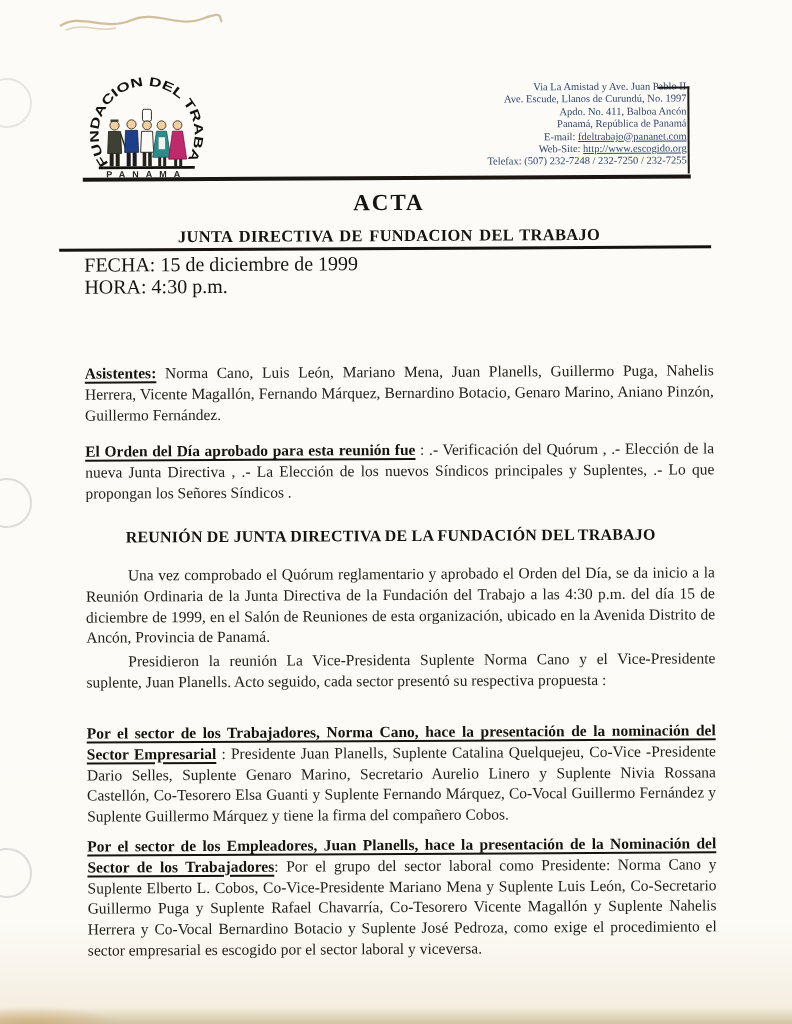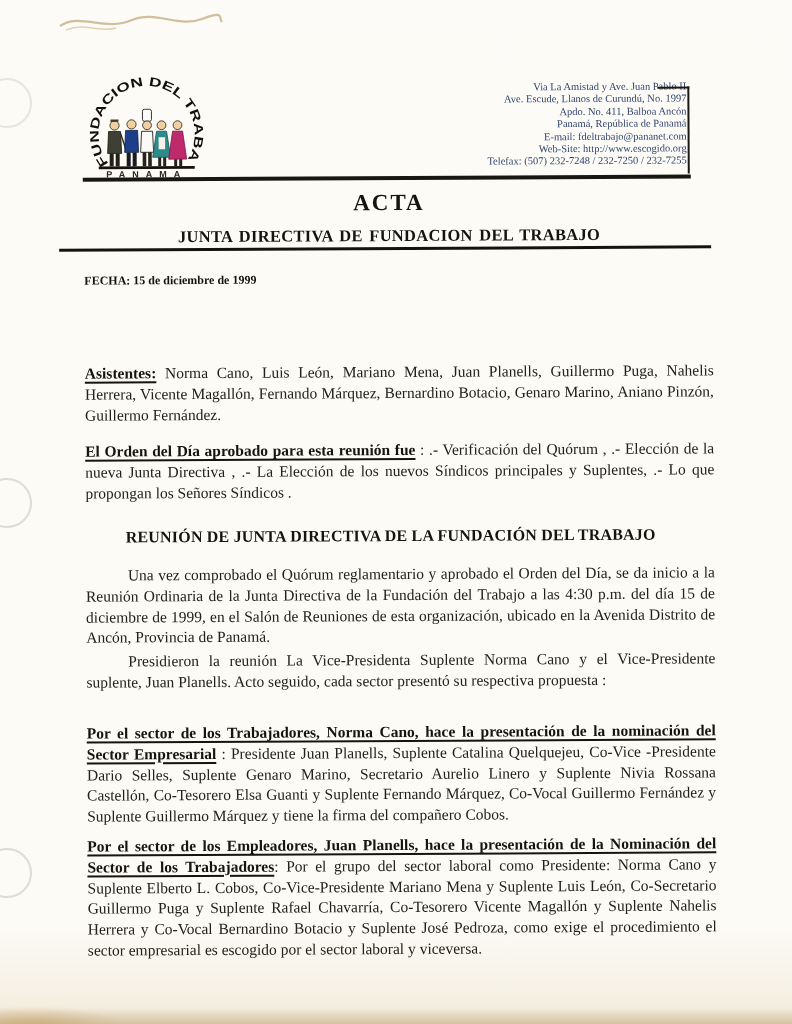--- a/index.html
+++ b/index.html
@@ -19,33 +19,33 @@
   .bottom-shade{position:absolute;left:0;right:0;bottom:0;height:16px;
     background:linear-gradient(to top,rgba(158,130,76,0.35),rgba(158,130,76,0));}
   .corner-smudge{position:absolute;left:0;bottom:0;width:190px;height:34px;
     background:radial-gradient(ellipse 120px 26px at 18% 100%,rgba(196,156,92,0.5),rgba(196,156,92,0) 70%);}
   .pencil{position:absolute;left:52px;top:6px;}
 
   
   .logo{position:absolute;left:86px;top:72px;}
   .addr{position:absolute;left:392px;top:82px;width:296px;text-align:right;
     font-size:10.5px;line-height:12.4px;color:#31446e;}
-  .addr .lnk{text-underline-offset:1px;}
+  .addr .lnk{text-decoration:underline;text-underline-offset:1px;}
   .addr-corner{position:absolute;left:659px;top:88px;width:30px;height:85px;
     border-top:2px solid #1b1813;border-right:2.5px solid #1b1813;}
   .head-rule{position:absolute;left:84px;top:176px;width:608px;height:3.5px;background:#1a1712;}
 
   
   .title{position:absolute;left:85px;width:610px;top:190px;text-align:center;
     font-size:23px;font-weight:bold;letter-spacing:2px;color:#17140f;}
   .subtitle{position:absolute;left:85px;width:610px;top:226px;text-align:center;
     font-size:16.5px;font-weight:bold;word-spacing:2px;letter-spacing:.3px;color:#17140f;}
   .subtitle-rule{position:absolute;left:60px;top:247px;width:652px;height:2.5px;background:#16130e;}
 
-  .meta{position:absolute;left:85px;top:269px;font-weight:bold;font-size:12px;line-height:21.5px;color:#17140f;}
+  .meta{position:absolute;left:85px;top:253px;font-weight:normal;font-size:20px;line-height:21.5px;color:#17140f;}
 
   
   .para{position:absolute;left:85px;width:629px;font-size:15.5px;line-height:20.8px;
     text-align:justify;color:#24211b;}
   .lead{font-weight:bold;text-decoration:underline;text-decoration-thickness:1.5px;text-underline-offset:2.5px;color:#17140f;}
   .attendees{top:362px;}
   .agenda{top:440px;}
   .meeting-heading{position:absolute;left:85px;width:610px;top:527px;text-align:center;
     font-weight:bold;font-size:16px;letter-spacing:.2px;color:#17140f;}
   .opening{top:564px;text-indent:42px;}
@@ -126,20 +126,21 @@
 
     <div class="addr-corner"></div>
     <div class="head-rule"></div>
 
     <div class="title">ACTA</div>
     <div class="subtitle">JUNTA DIRECTIVA DE FUNDACION DEL TRABAJO</div>
     <div class="subtitle-rule"></div>
 
     <div class="meta">
       <div>FECHA: 15 de diciembre de 1999</div>
+      <div>HORA:  4:30 p.m.</div>
     </div>
 
     <div class="para attendees">
       <span class="lead">Asistentes:</span><span>  Norma Cano, Luis León, Mariano Mena, Juan Planells, Guillermo Puga, Nahelis Herrera, Vicente Magallón, Fernando Márquez, Bernardino Botacio, Genaro Marino, Aniano Pinzón, Guillermo Fernández.</span>
     </div>
 
     <div class="para agenda">
       <span class="lead">El Orden del Día aprobado para esta reunión fue</span><span> :  .-  Verificación del Quórum , .- Elección de la nueva Junta Directiva ,  .-  La Elección de los nuevos Síndicos principales y Suplentes, .-  Lo que propongan los Señores Síndicos .</span>
     </div>
 

